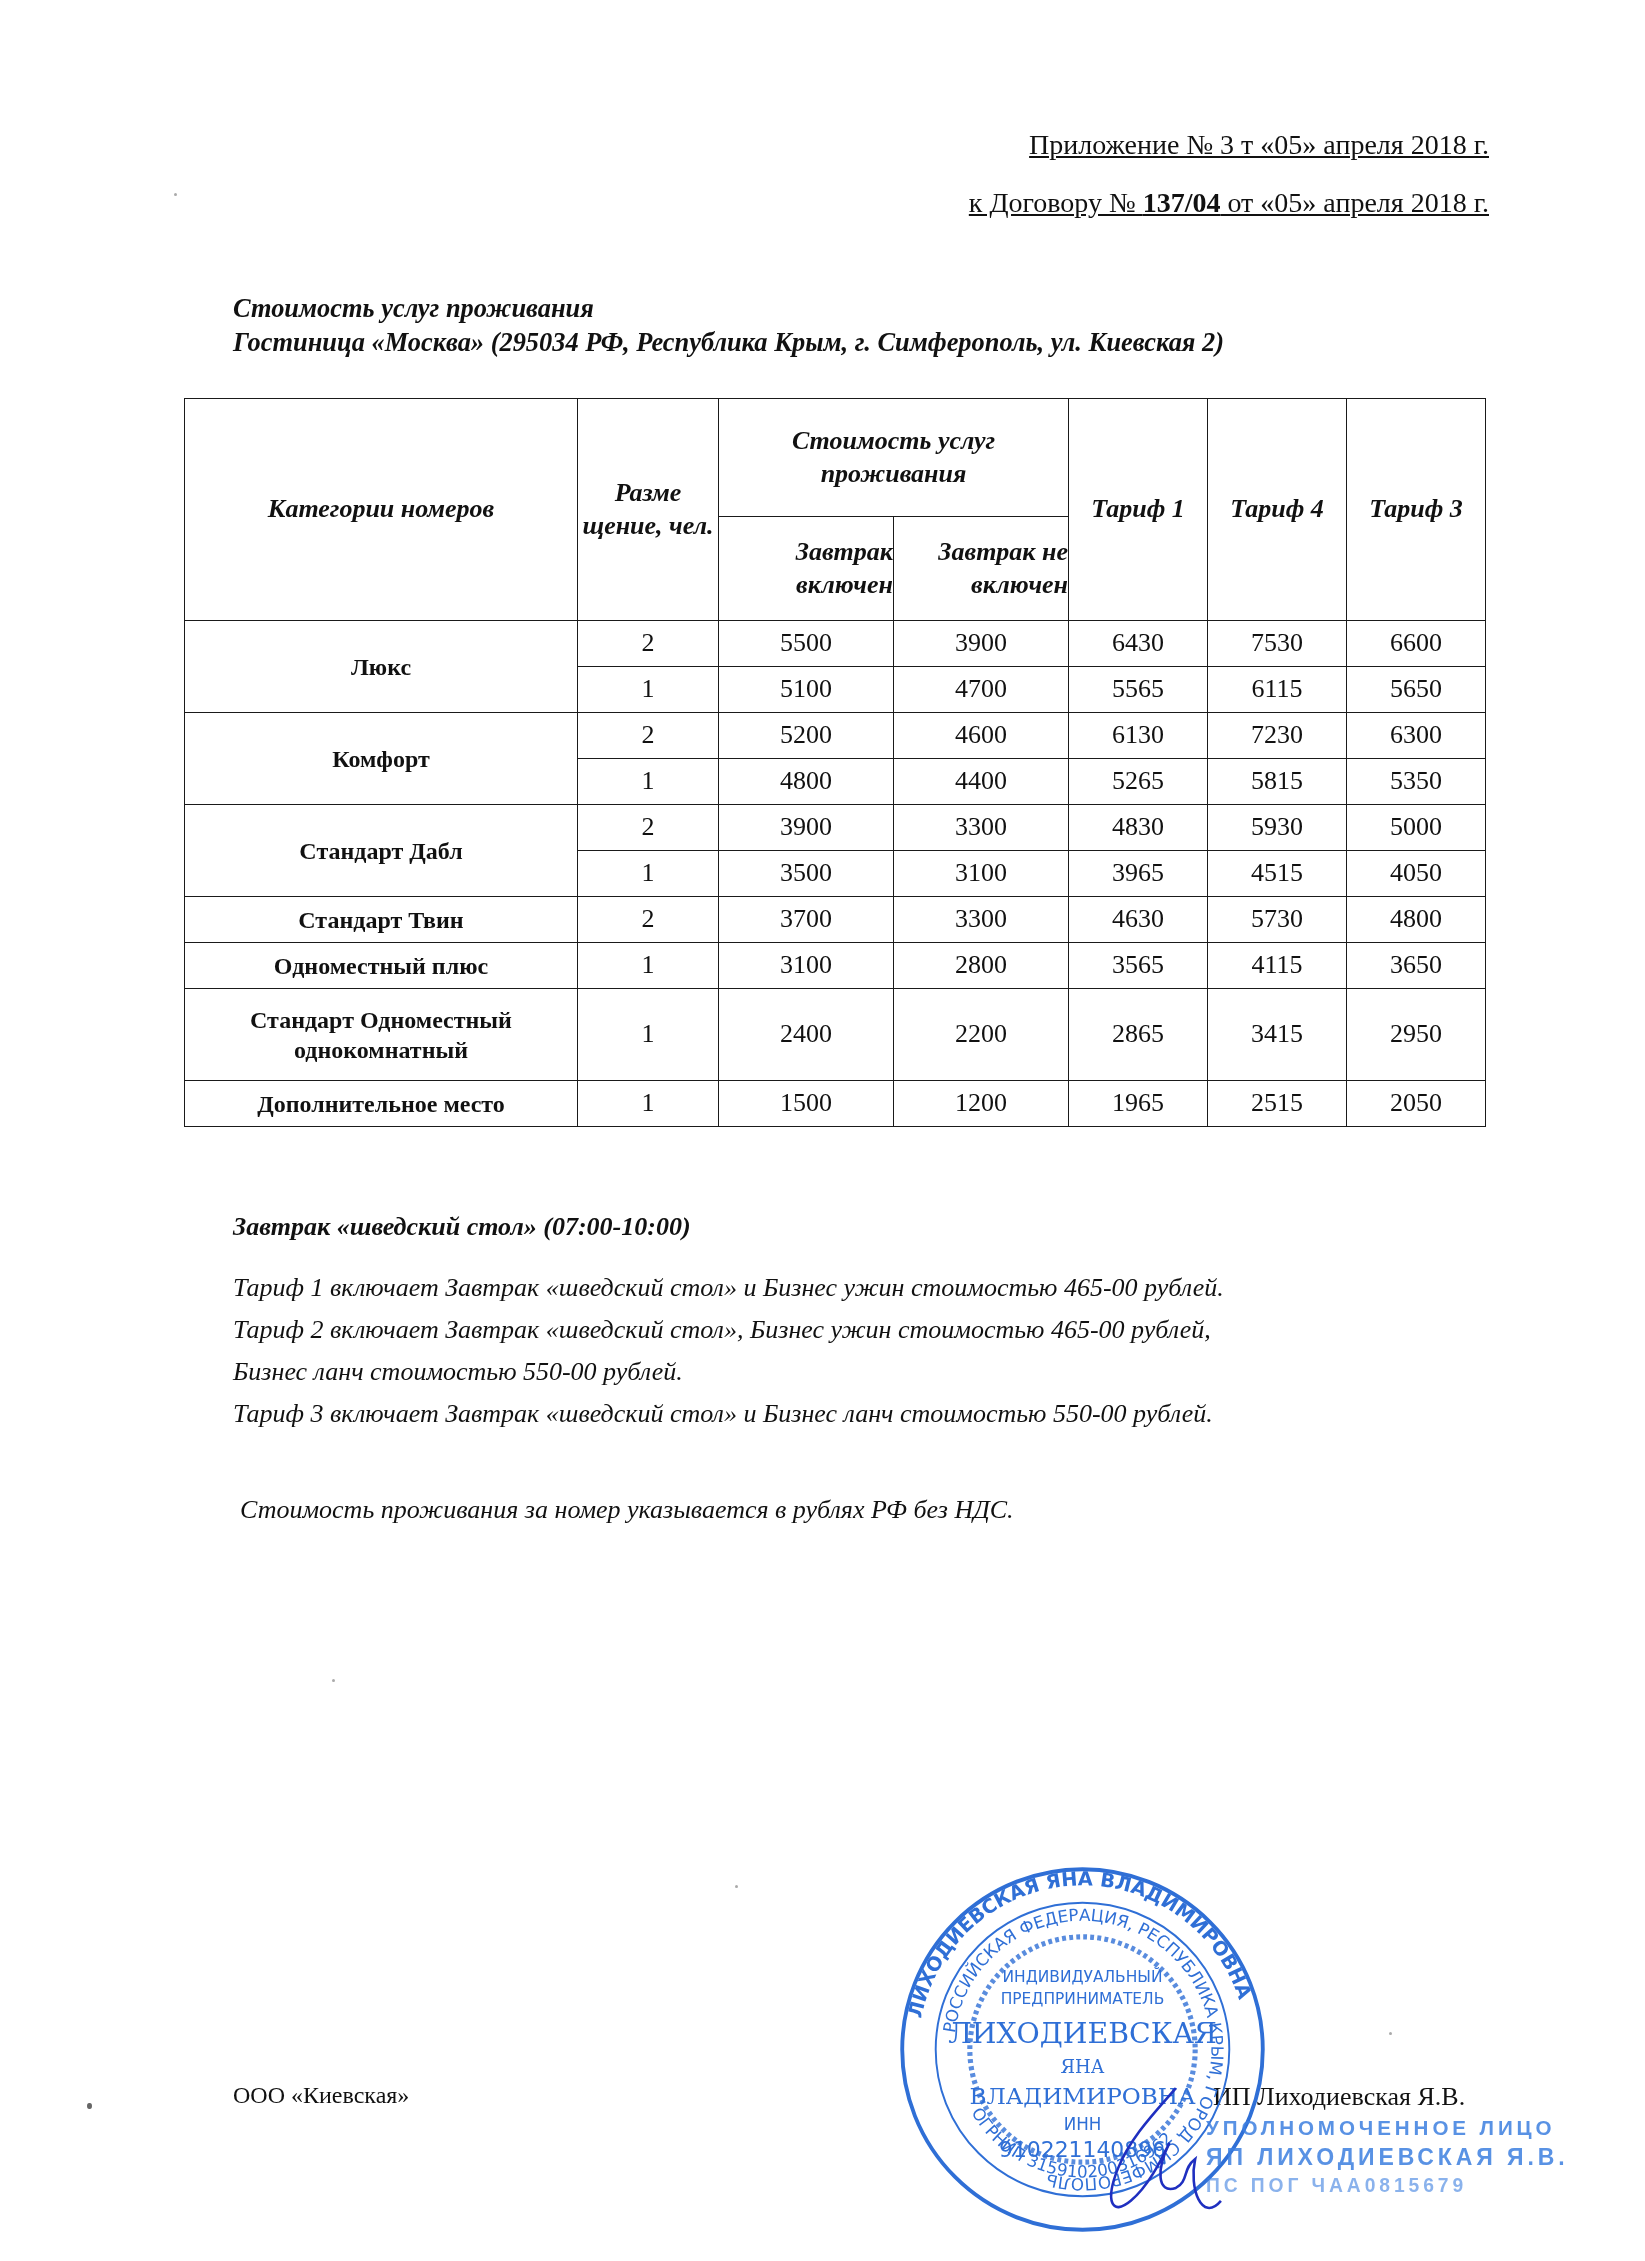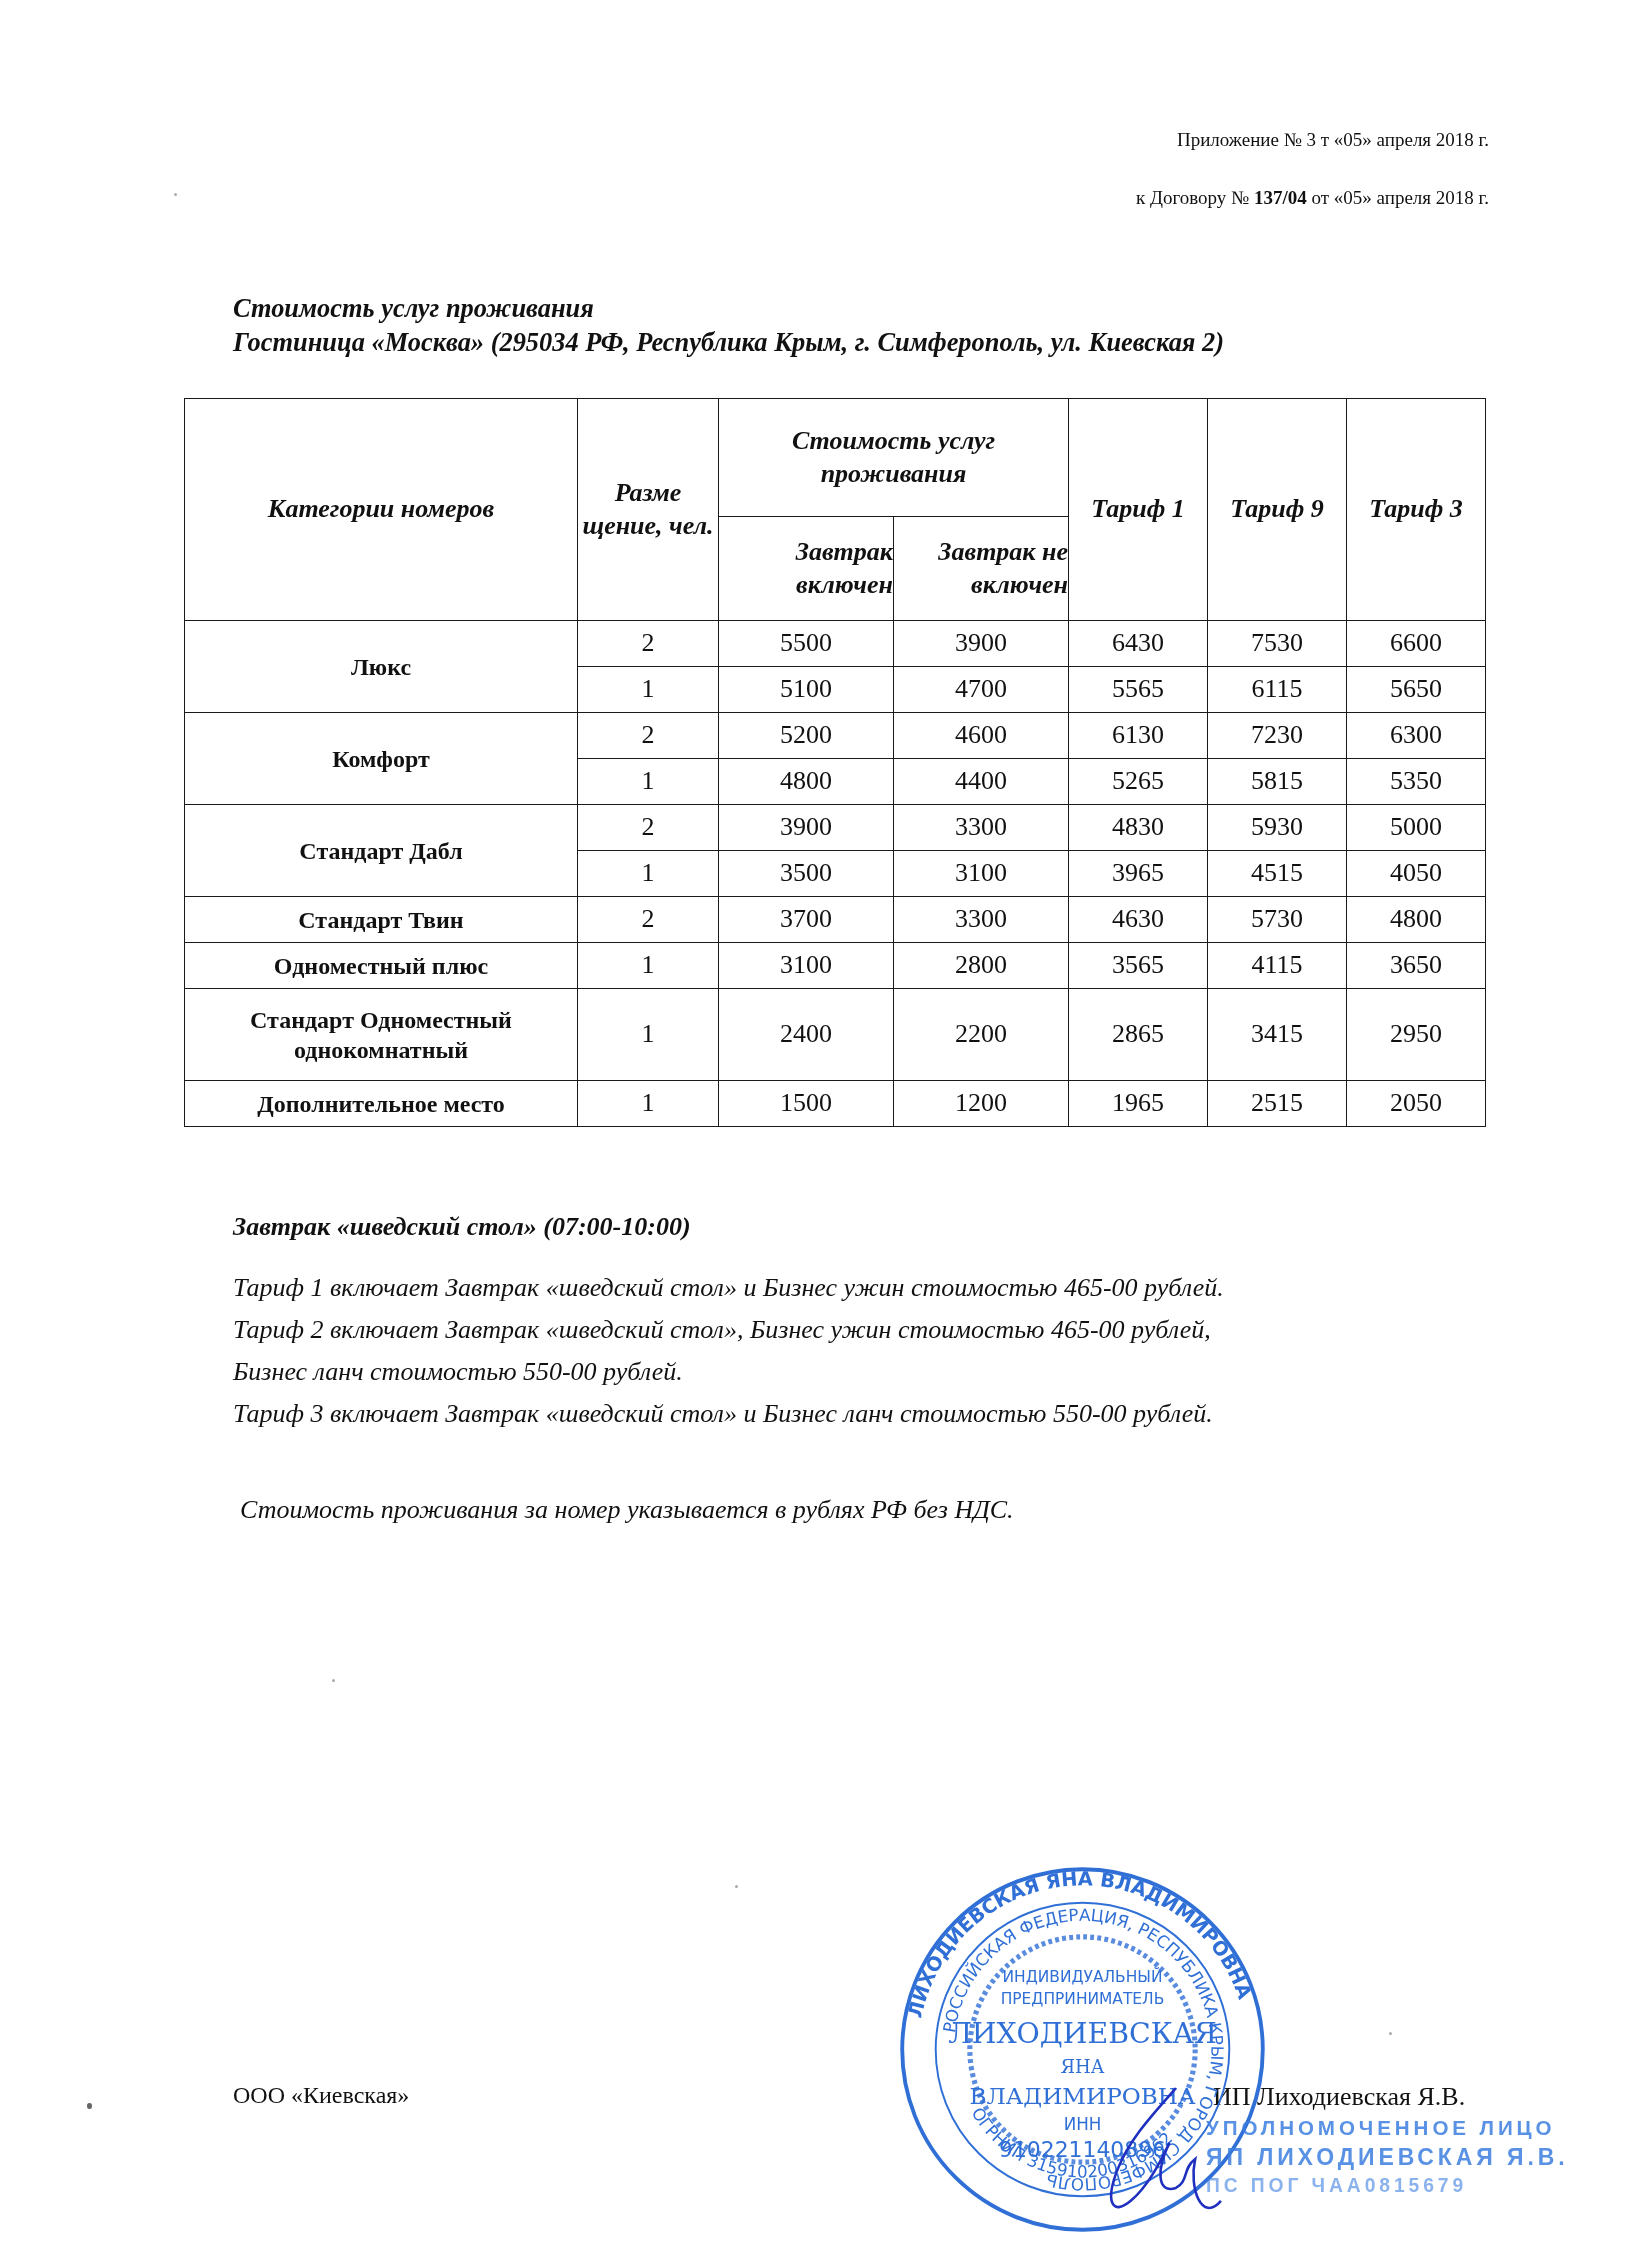--- a/index.html
+++ b/index.html
@@ -1,20 +1,20 @@
 <!DOCTYPE html>
 <html style="font-size:10.3px"><head>
 <meta charset="utf-8">
 <style>
   html, body { margin: 0; padding: 0; background: #ffffff; }
   body { width: 1645px; height: 2261px; position: relative; overflow: hidden;
          font-family: "Liberation Serif", "DejaVu Serif", serif; color: #111111; }
 
   
-  .hdr-line { position: absolute; right: 156px; font-size: 19px; white-space: nowrap; }
+  .hdr-line { position: absolute; right: 156px; font-size: 28px; white-space: nowrap; text-decoration: underline; }
   .hdr-line b { font-weight: bold; }
 
   
   .title { position: absolute; left: 233px; font-size: 26.4px; font-style: italic; font-weight: bold; white-space: nowrap; }
 
   
   table.prices { position: absolute; left: 184px; top: 398px; width: 1301px;
                  border-collapse: collapse; table-layout: fixed; }
   table.prices td, table.prices th { border: 1.3px solid #1a1a1a; text-align: center; vertical-align: middle;
                  padding: 0; font-size: 26px; line-height: 1.25; }
@@ -72,21 +72,21 @@
     <col style="width:139px">
       <col style="width:139px">
       <col style="width:139px">
   </colgroup>
   <thead>
     <tr class="row-h1">
       <th rowspan="2">Категории номеров</th>
       <th rowspan="2">Разме щение, чел.</th>
       <th colspan="2">Стоимость услуг проживания</th>
       <th rowspan="2">Тариф 1</th>
-      <th rowspan="2">Тариф 9</th>
+      <th rowspan="2">Тариф 4</th>
       <th rowspan="2">Тариф 3</th>
     </tr>
     <tr class="row-h2">
       <th>Завтрак включен</th>
       <th>Завтрак не включен</th>
     </tr>
   </thead>
   <tbody>
     <tr>
       <td class="cat" rowspan="2">Люкс</td>

